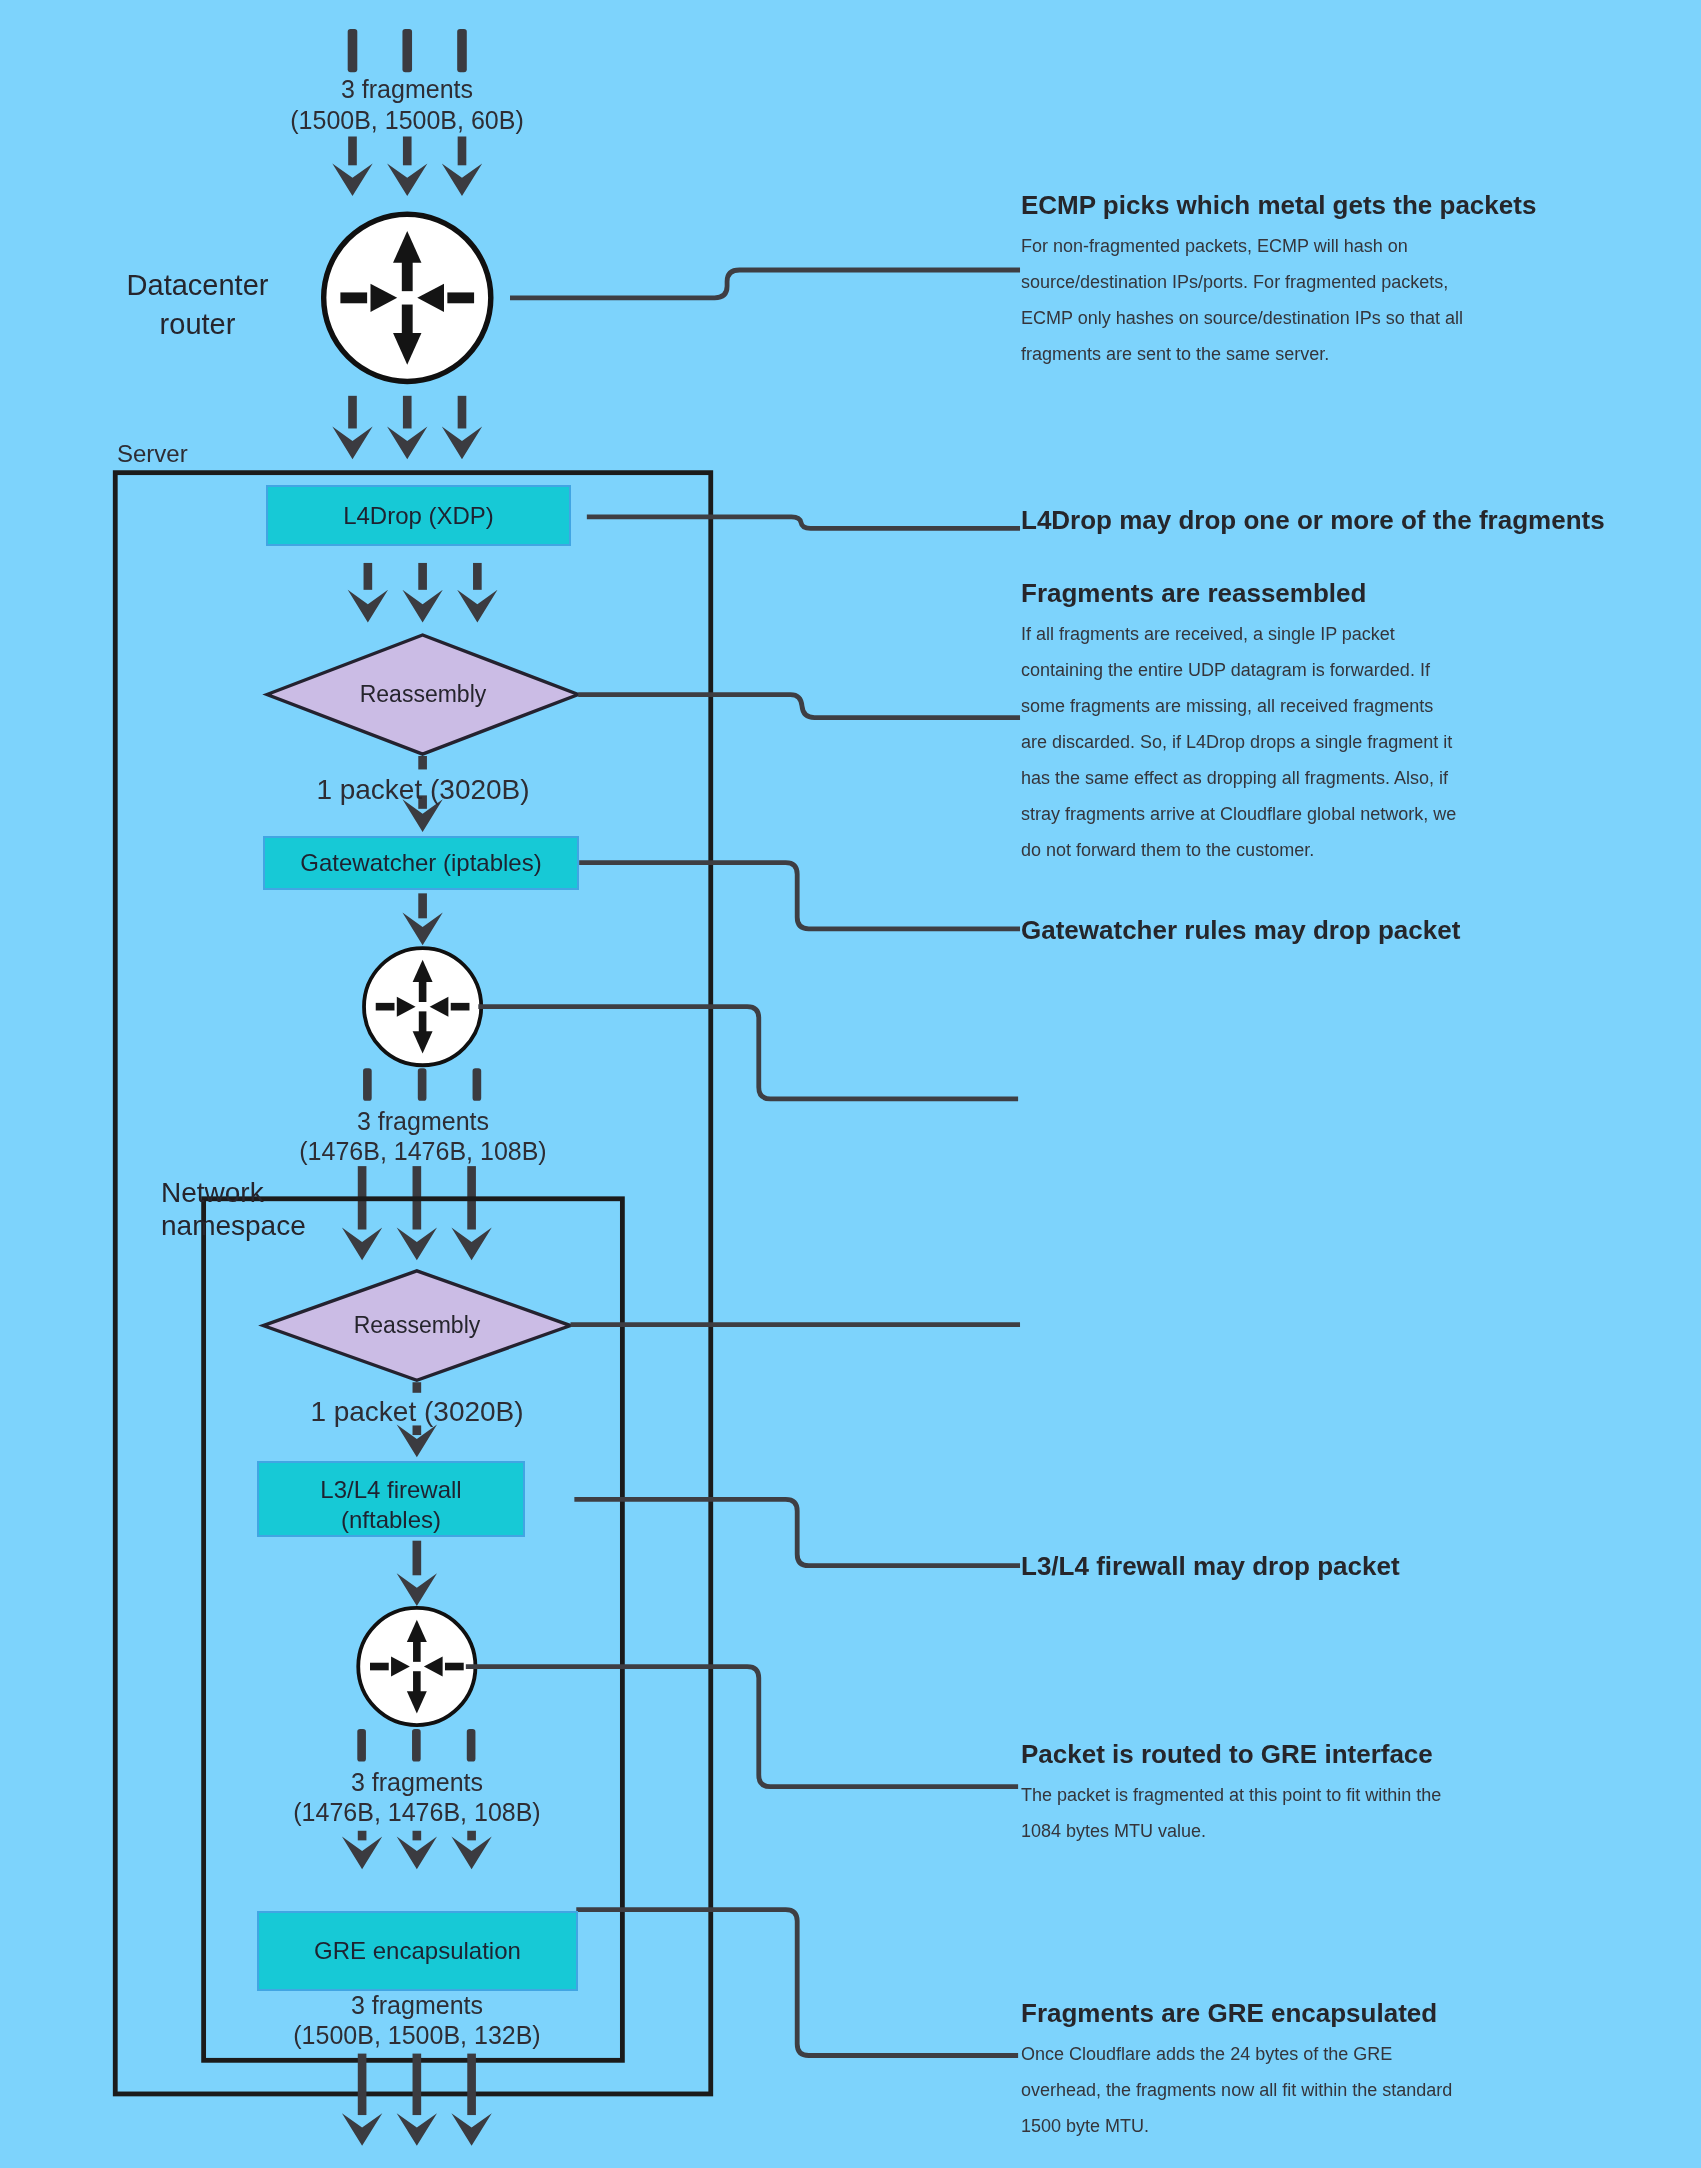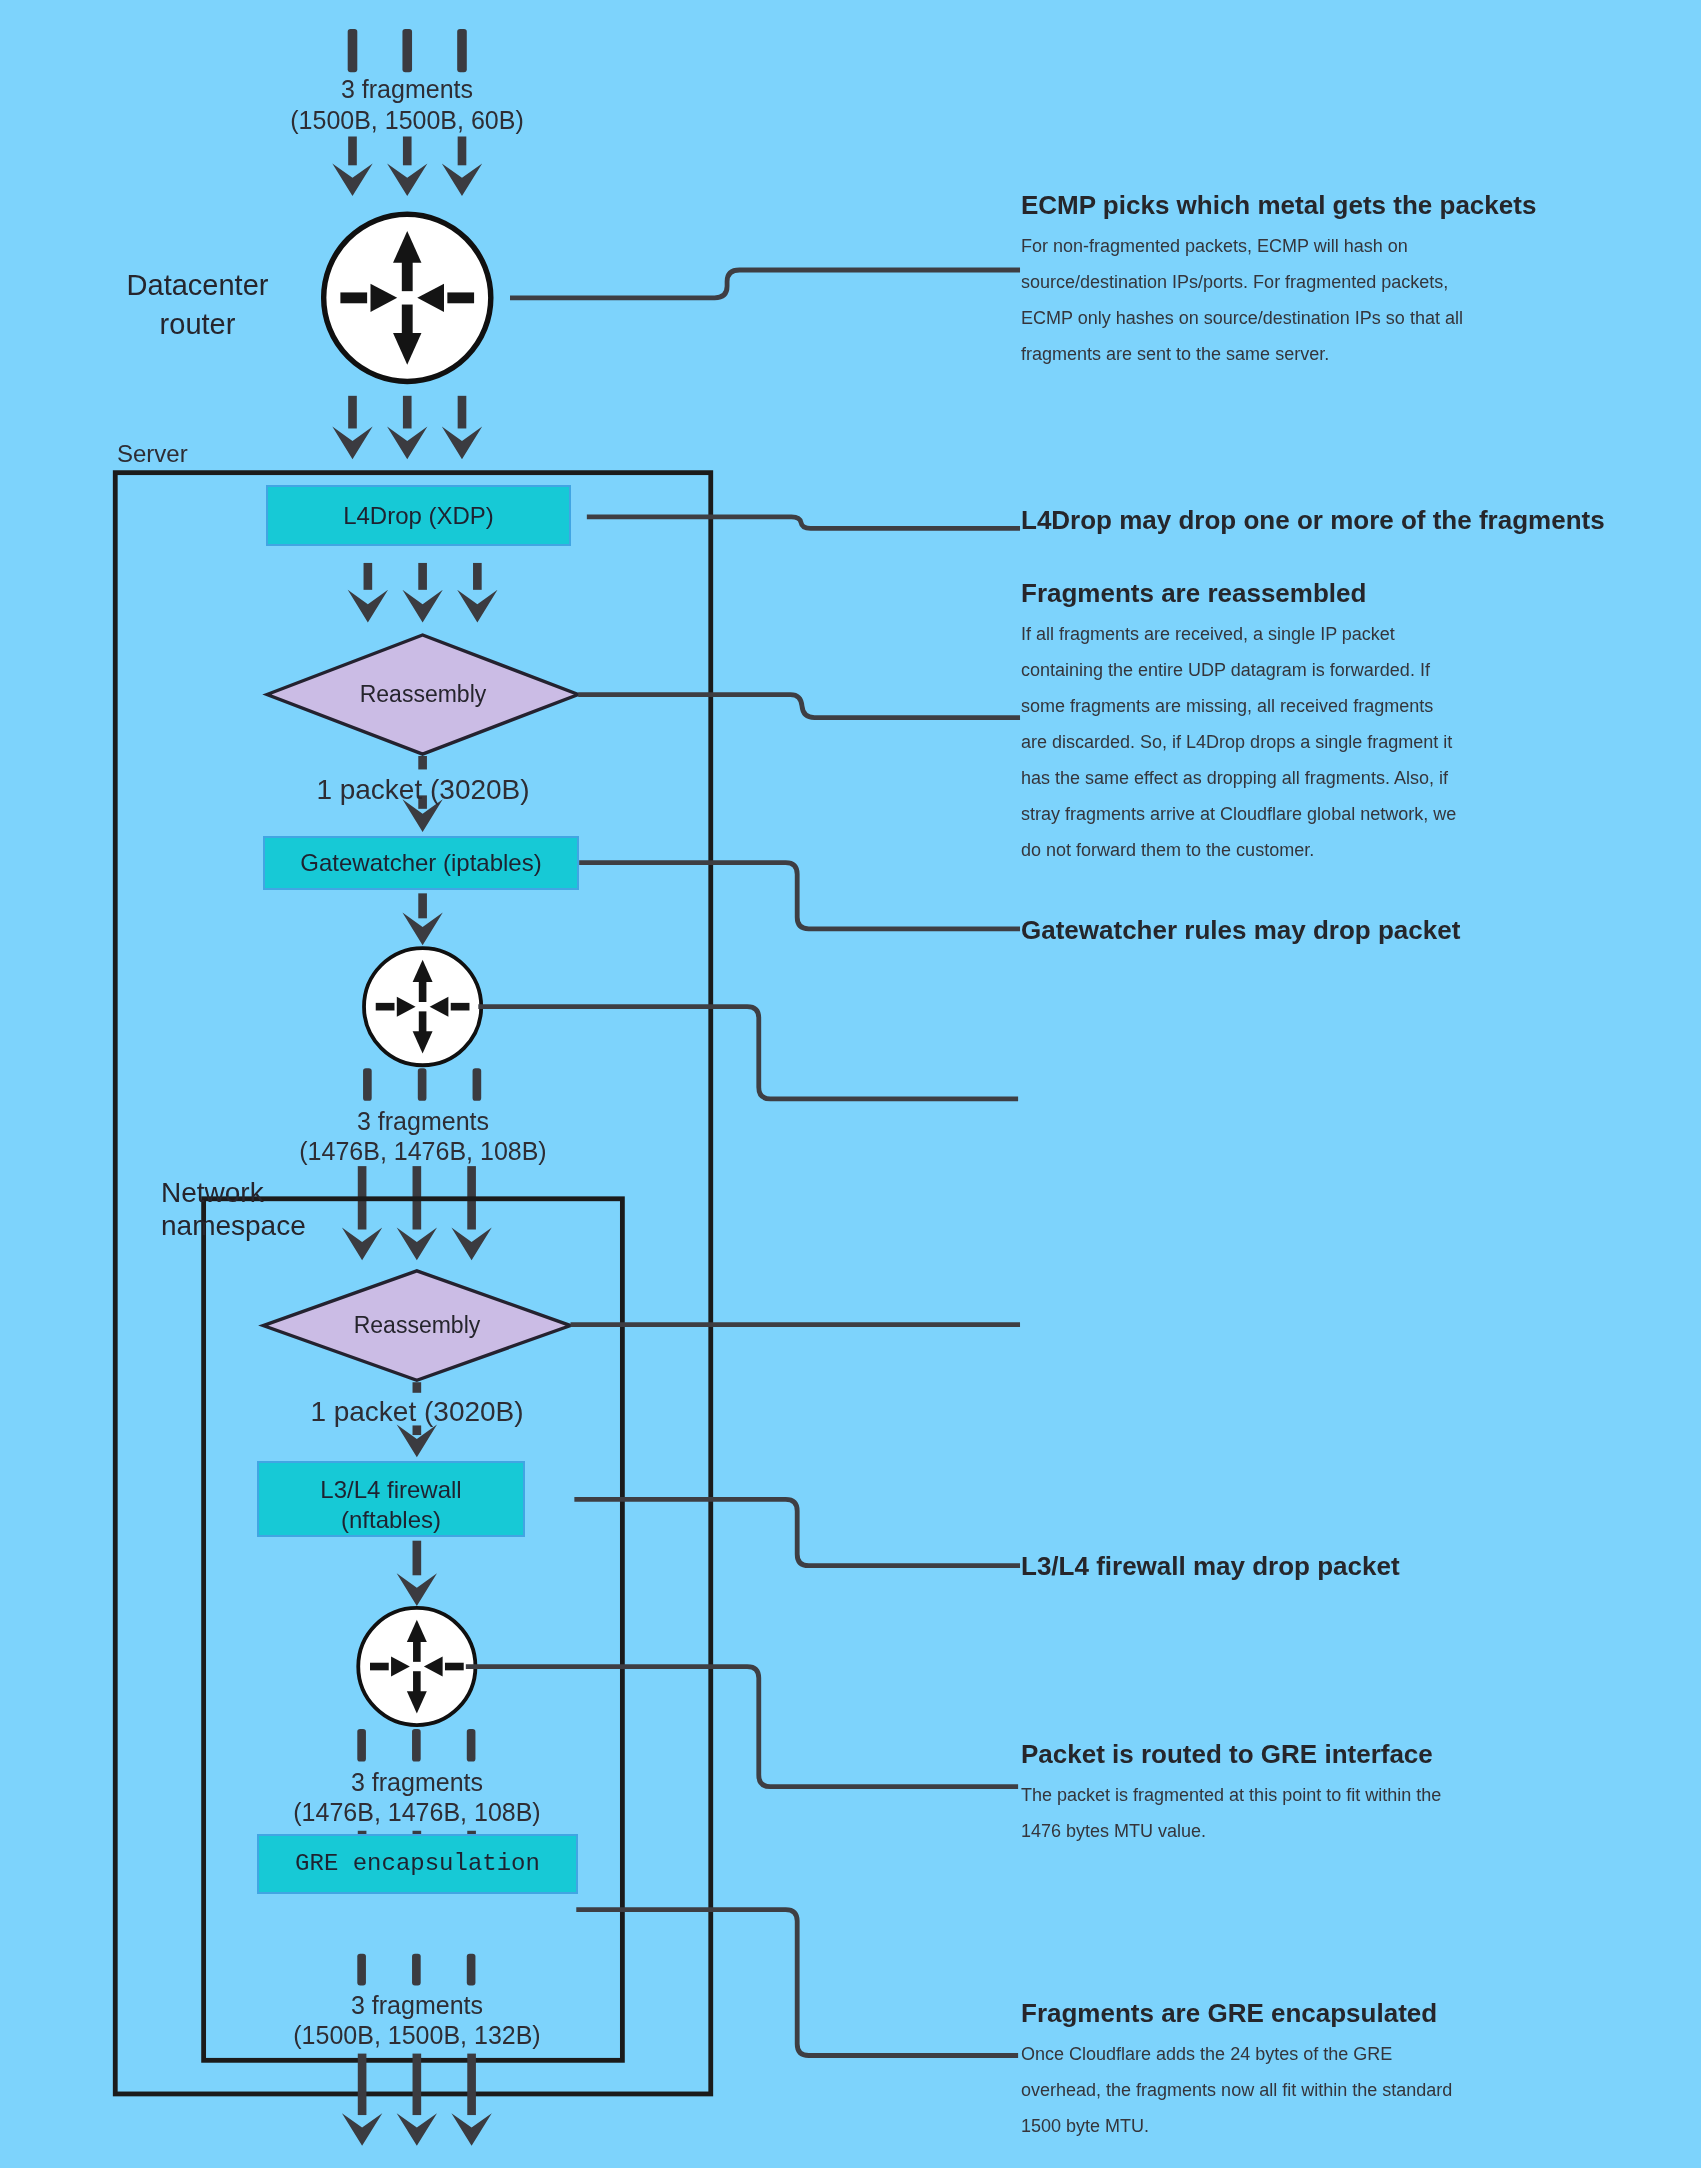--- a/index.html
+++ b/index.html
@@ -206,21 +206,21 @@
   <div class="lbl bigText center" style="left:177px;top:1396px;width:480px;">1 packet (3020B)</div>
 
   <div class="cyanBox pre" style="left:257px;top:1461px;width:268px;height:76px;align-items:flex-end;">
     <span class="pre">L3/L4 firewall
 (nftables)</span>
   </div>
 
   <div class="lbl nodeText center" style="left:177px;top:1768px;width:480px;">3 fragments</div>
   <div class="lbl nodeText center" style="left:177px;top:1798px;width:480px;">(1476B, 1476B, 108B)</div>
 
-  <div class="cyanBox" style="left:257px;top:1834px;width:321px;height:60px;font-family:Liberation Mono, monospace;">
+  <div class="cyanBox" style="left:257px;top:1911px;width:321px;height:80px;">
     <span>GRE encapsulation</span>
   </div>
 
   <div class="lbl nodeText center" style="left:177px;top:1991px;width:480px;">3 fragments</div>
   <div class="lbl nodeText center" style="left:177px;top:2021px;width:480px;">(1500B, 1500B, 132B)</div>
 
   <div class="ann" style="top:188px;">
     <div class="ann-title">ECMP picks which metal gets the packets</div>
     <div class="ann-body">For non-fragmented packets, ECMP will hash on
 source/destination IPs/ports. For fragmented packets,
@@ -245,21 +245,21 @@
     <div class="ann-title">Gatewatcher rules may drop packet</div>
 
   </div>
   <div class="ann" style="top:1549px;">
     <div class="ann-title">L3/L4 firewall may drop packet</div>
 
   </div>
   <div class="ann" style="top:1737px;">
     <div class="ann-title">Packet is routed to GRE interface</div>
     <div class="ann-body">The packet is fragmented at this point to fit within the
-1476 bytes MTU value.</div>
+1084 bytes MTU value.</div>
   </div>
   <div class="ann" style="top:1996px;">
     <div class="ann-title">Fragments are GRE encapsulated</div>
     <div class="ann-body">Once Cloudflare adds the 24 bytes of the GRE
 overhead, the fragments now all fit within the standard
 1500 byte MTU.</div>
   </div>
 
 </div>
 

